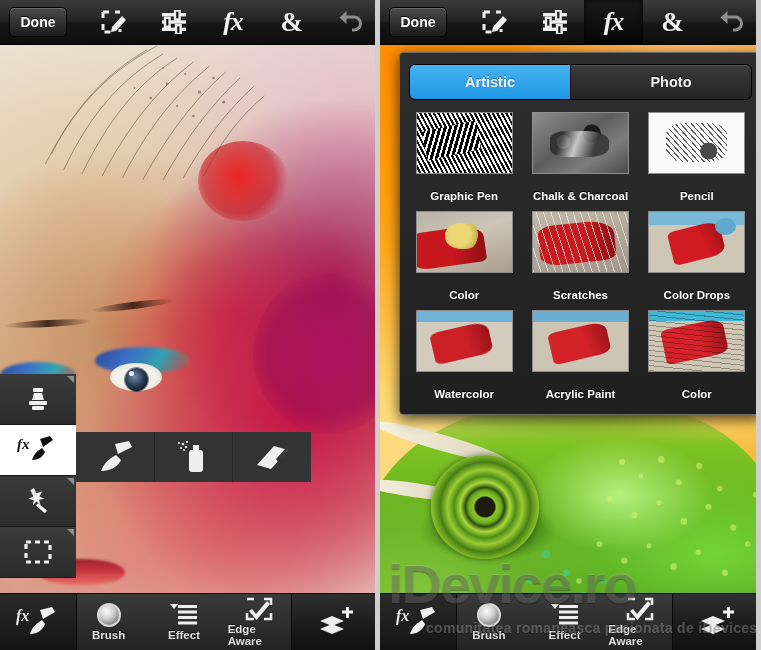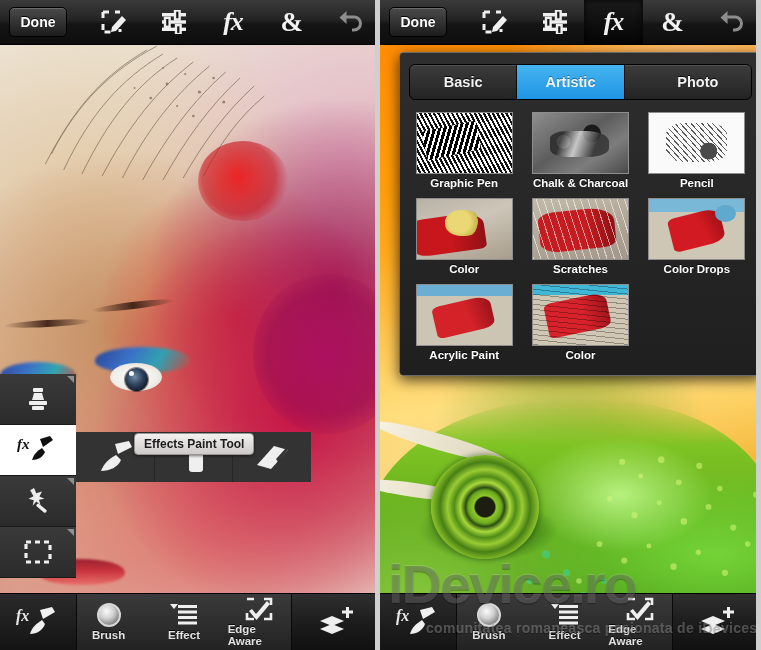--- a/index.html
+++ b/index.html
@@ -97,21 +97,21 @@
   .segbar{display:flex;background:linear-gradient(to bottom,#3c3c3c,#232323);
     border:1px solid #000;border-radius:6px;overflow:hidden;height:34px;
     box-shadow:inset 0 1px 0 rgba(255,255,255,.12);}
   .seg{flex:1;display:flex;align-items:center;justify-content:center;color:#f2f2f2;
     font-size:14.5px;font-weight:bold;text-shadow:0 -1px 0 rgba(0,0,0,.85);
     border-right:1px solid #0b0b0b;}
   .seg:last-child{border-right:none;margin-left:20px;}
   .seg.active{background:linear-gradient(to bottom,#46b4f0,#1e95e4);
     text-shadow:0 -1px 0 rgba(0,0,0,.35);}
   .grid{display:grid;grid-template-columns:repeat(3,1fr);gap:4px 6px;margin-top:12px;}
-  .cellfx{display:flex;flex-direction:column;align-items:center;}
+  .cellfx{display:flex;flex-direction:column;align-items:center;gap:13px;}
   .thumb{width:97px;height:62px;border:1px solid #8d8d8d;box-sizing:border-box;
     background:#666;overflow:hidden;position:relative;}
   .thumb-lbl{margin-top:3px;margin-bottom:5px;color:#fff;font-size:11.5px;font-weight:bold;
     text-shadow:0 -1px 0 rgba(0,0,0,.9);white-space:nowrap;}
   
   .tb-graphicpen{background:
     repeating-linear-gradient(62deg,#fff 0 2px,#111 2px 4px),
     radial-gradient(circle at 66% 62%,#000 0 13%,transparent 14%),
     #fff;}
   .tb-graphicpen:after{content:"";position:absolute;left:8%;top:22%;width:58%;height:48%;
@@ -310,21 +310,20 @@
           </svg>
         </div>
         <div class="fcell">
           <svg width="40" height="28" viewBox="0 0 40 28">
             <path class="ic" d="M5 22 L22 3 L36 7 L19 26 Z"></path>
             <path d="M24 16 L34 5 L36 7 L26 19 Z" fill="#333"></path>
           </svg>
         </div>
       </div>
 
-      <div class="tooltip">Effects Paint Tool</div>
     </div>
 
     <div class="topbar">
       <div class="done-wrap">
         <div class="done-btn">Done</div>
       </div>
       <div class="tb-cell">
         <svg width="30" height="26" viewBox="0 0 30 26">
           <path d="M3 3 h8 M15 3 h5 M3 3 v7 M3 15 v8 h8 M20 20 v3" fill="none" stroke="#efefef" stroke-width="3" stroke-dasharray="6,3.5"></path>
           <path class="ic" d="M12 18 L22 7 L26 11 L16 22 L11 23 Z"></path>
@@ -438,21 +437,20 @@
                 <circle cx="142" cy="196" r="2.8"></circle>
                 <circle cx="188" cy="206" r="3"></circle>
               <circle cx="232" cy="176" r="2.6"></circle>
             </g>
           </svg>
         </div>
       </div>
 
       <div class="popover">
         <div class="segbar">
-          <div class="seg">Basic</div>
           <div class="seg active">Artistic</div>
           <div class="seg">Photo</div>
         </div>
         <div class="grid">
           <div class="cellfx">
             <div class="thumb tb-graphicpen"></div>
             <div class="thumb-lbl">Graphic Pen</div>
           </div>
           <div class="cellfx">
             <div class="thumb tb-chalk"></div>
@@ -466,20 +464,24 @@
             <div class="thumb tb-comic"></div>
             <div class="thumb-lbl">Color</div>
           </div>
           <div class="cellfx">
             <div class="thumb tb-scratch"></div>
             <div class="thumb-lbl">Scratches</div>
           </div>
           <div class="cellfx">
             <div class="thumb tb-drops"></div>
             <div class="thumb-lbl">Color Drops</div>
+          </div>
+          <div class="cellfx">
+            <div class="thumb tb-water"></div>
+            <div class="thumb-lbl">Watercolor</div>
           </div>
           <div class="cellfx">
             <div class="thumb tb-acrylic"></div>
             <div class="thumb-lbl">Acrylic Paint</div>
           </div>
           <div class="cellfx">
             <div class="thumb tb-shred"></div>
             <div class="thumb-lbl">Color</div>
           </div>
         </div>

